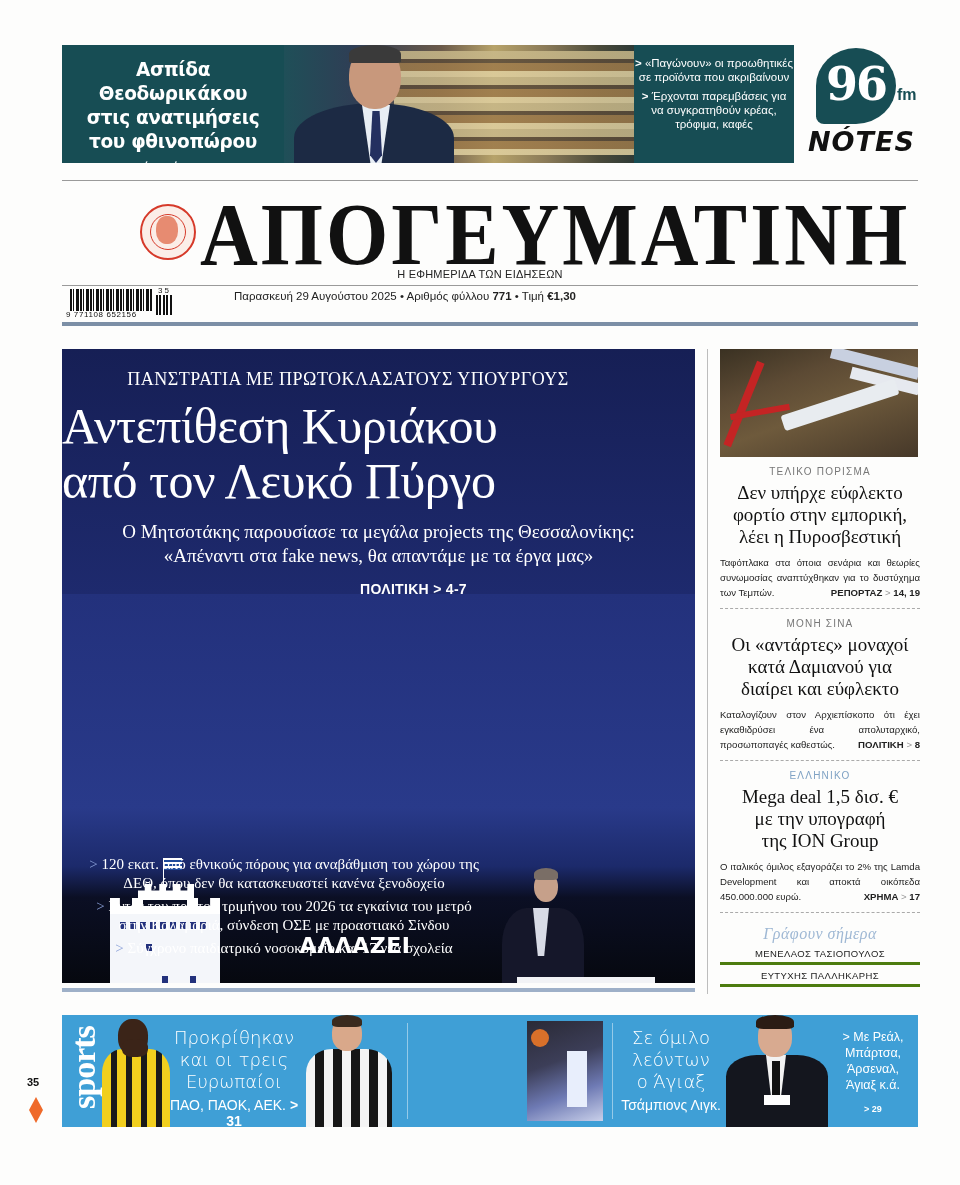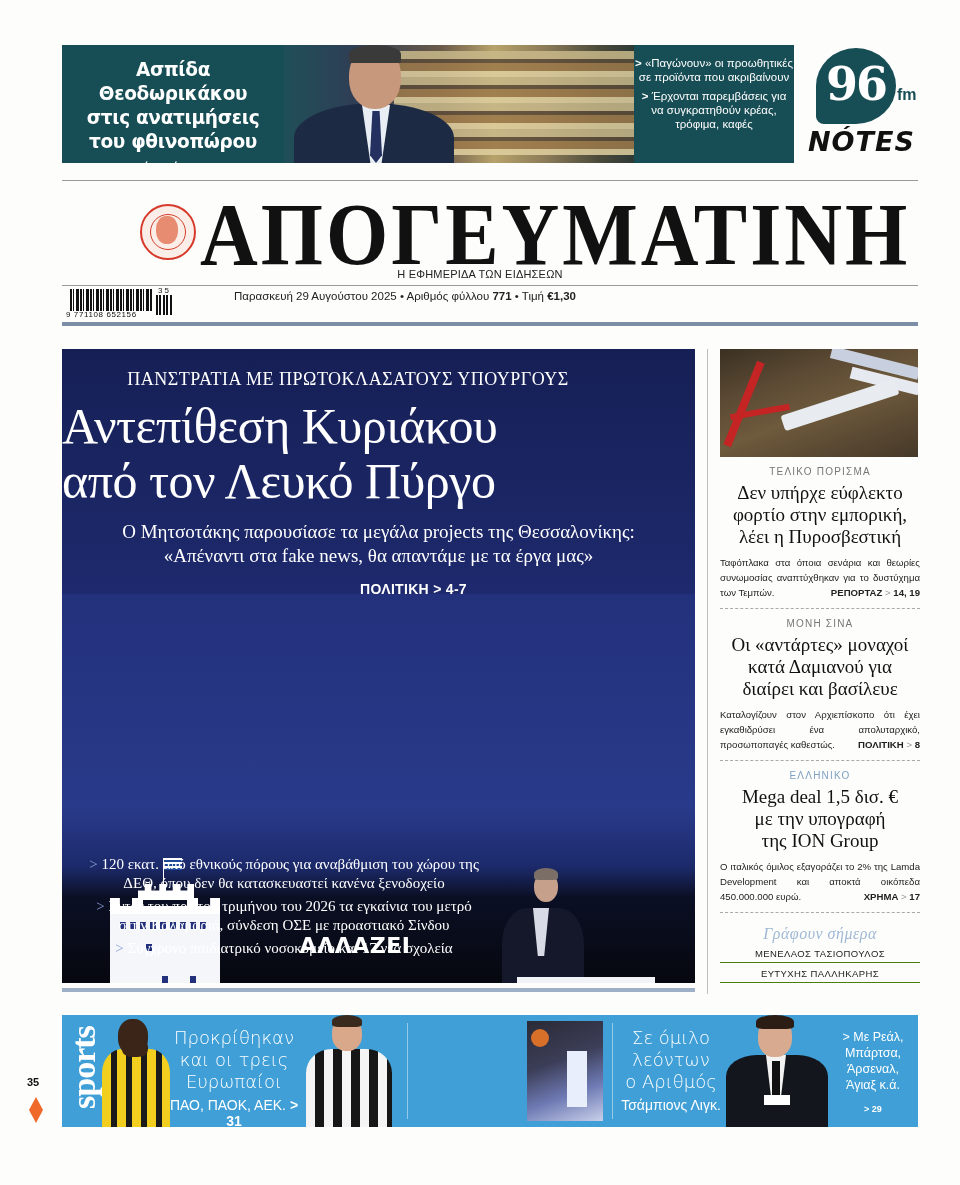--- a/index.html
+++ b/index.html
@@ -93,21 +93,21 @@
   .sb-photo .crane { position: absolute; left: 20px; top: 10px; width: 8px; height: 90px; background: #c42424; transform: rotate(22deg); }
   .sb-photo .crane2 { position: absolute; left: 10px; top: 60px; width: 60px; height: 6px; background: #c42424; transform: rotate(-10deg); }
   .sb-kicker { text-align: center; font-size: 10px; color: #777; letter-spacing: 1.2px; margin-top: 9px; }
   .sb-kicker.blue { color: #7fa2c4; }
   .sb-title { text-align: center; font-family: "Liberation Serif", serif; font-size: 19px; line-height: 22px; color: #111; margin-top: 5px; }
   .sb-text { font-size: 9.6px; line-height: 15px; color: #222; margin-top: 7px; text-align: justify; }
   .sb-text .ref { font-weight: bold; float: right; }
   .sb-text .ref .gt { color: #999; font-weight: normal; }
   .dash { height: 0; border-top: 1px dashed #aaa; margin-top: 8px; }
   .writers-title { text-align: center; font-family: "Liberation Serif", serif; font-style: italic; font-size: 16px; color: #9fb8d4; margin-top: 12px; letter-spacing: 0.5px; }
-  .writer { text-align: center; font-size: 9.5px; color: #222; letter-spacing: 0.4px; padding: 5px 0 3px 0; border-bottom: 1px solid #4d7c0f; }
+  .writer { text-align: center; font-size: 9.5px; color: #222; letter-spacing: 0.4px; padding: 5px 0 3px 0; border-bottom: 3px solid #4d7c0f; }
 
   
   .page-num { position: absolute; left: 27px; top: 1076px; font-size: 11px; font-weight: bold; color: #111; }
   .diamond { position: absolute; left: 29px; top: 1097px; width: 14px; height: 26px; background: #ef6a2a; clip-path: polygon(50% 0, 100% 50%, 50% 100%, 0 50%); }
   .sports { position: absolute; left: 62px; top: 1015px; width: 856px; height: 112px; background: #3f9fd6; overflow: hidden; }
   .sports-label { position: absolute; left: -16px; top: 38px; width: 76px; height: 36px; transform: rotate(-90deg); color: #fff; font-family: "Liberation Serif", serif; font-size: 34px; line-height: 36px; font-weight: bold; text-align: center; letter-spacing: -1px; }
   .sp-item { position: absolute; top: 0; color: #fff; text-align: center; }
   .sp-title { font-family: "DejaVu Sans", sans-serif; font-size: 18px; line-height: 22px; font-weight: 300; }
   .sp-sub { font-size: 14px; margin-top: 4px; }
   .sp-sub b { font-weight: bold; }
@@ -274,21 +274,21 @@
       <span class="ref"><span>ΡΕΠΟΡΤΑΖ</span> <span class="gt">&gt;</span> <span>14, 19</span></span>
     </div>
   </div>
   <div class="dash"></div>
 
   <div>
     <div class="sb-kicker">ΜΟΝΗ ΣΙΝΑ</div>
     <div class="sb-title">
       <div>Οι «αντάρτες» μοναχοί</div>
       <div>κατά Δαμιανού για</div>
-      <div>διαίρει και βασίλευε</div>
+      <div>διαίρει και εύφλεκτο</div>
     </div>
     <div class="sb-text">
       <span>Καταλογίζουν στον Αρχιεπίσκοπο ότι έχει εγκαθιδρύσει ένα απολυταρχικό, προσωποπαγές καθεστώς.</span>
       <span class="ref"><span>ΠΟΛΙΤΙΚΗ</span> <span class="gt">&gt;</span> <span>8</span></span>
     </div>
   </div>
   <div class="dash"></div>
 
   <div>
     <div class="sb-kicker blue">ΕΛΛΗΝΙΚΟ</div>
@@ -340,21 +340,21 @@
   <div class="bball">
     <div class="ball"></div>
       <div class="jersey"></div>
   </div>
 
   <div class="sp-div" style="left:550px"></div>
   <div class="sp-item" style="left:553px;width:112px;top:12px">
     <div class="sp-title">
       <div>Σε όμιλο</div>
       <div>λεόντων</div>
-      <div>ο Αριθμός</div>
+      <div>ο Άγιαξ</div>
     </div>
     <div class="sp-sub"><span>Τσάμπιονς Λιγκ.</span></div>
   </div>
 
   <div class="kaka">
     <div class="suit"></div>
       <div class="shirt"></div>
       <div class="tie"></div>
     <div class="head"></div>
       <div class="hair"></div>

